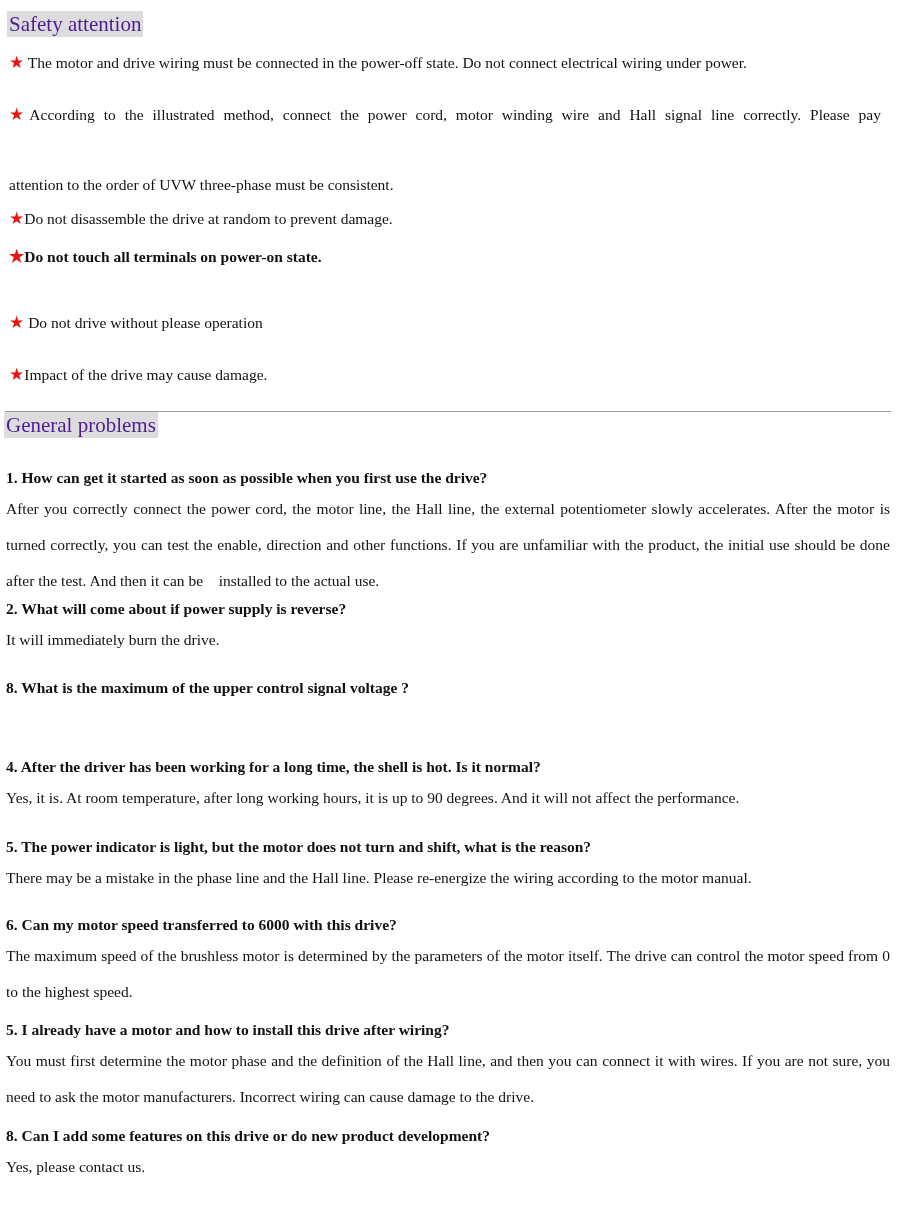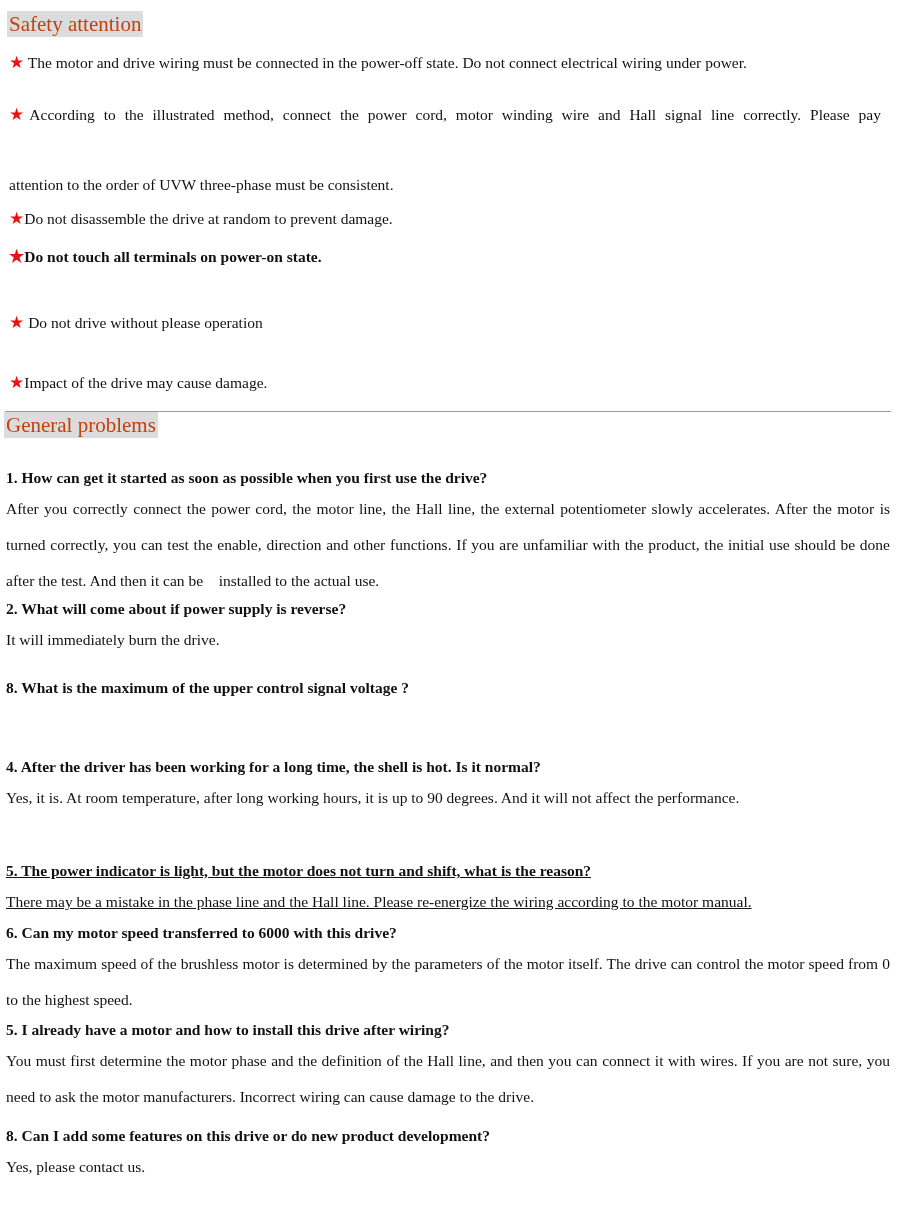--- a/index.html
+++ b/index.html
@@ -15,21 +15,21 @@
       color: #111111;
       overflow: hidden;
     }
     .section-title {
       position: absolute;
       display: inline-block;
       background: #dcdcdc;
       font-size: 21px;
       line-height: 26px;
       padding: 0 2px 0 2px;
-      color: #c2410c;
+      color: #4c1d95;
     }
     .bullet {
       position: absolute;
       left: 9px;
       font-size: 15.5px;
       line-height: 20px;
       white-space: nowrap;
     }
     .bullet.justify {
       white-space: normal;
@@ -92,21 +92,21 @@
 </div>
 
 <div class="bullet" style="top:247px;font-weight:bold;">
   <span class="star">★</span><span>Do not touch all terminals on power-on state.</span>
 </div>
 
 <div class="bullet" style="top:313px;">
   <span class="star">★</span><span> Do not drive without please operation</span>
 </div>
 
-<div class="bullet" style="top:365px;margin-top:8px;">
+<div class="bullet" style="top:365px;">
   <span class="star">★</span><span>Impact of the drive may cause damage.</span>
 </div>
 
 <div class="divider"></div>
 
 <div class="section-title" style="left:4px; top:412px;">General problems</div>
 
 <div class="faq" style="top:465px;">
   <div class="q">1. How can get it started as soon as possible when you first use the drive?</div>
   <div class="a" style="white-space:pre-wrap;">After you correctly connect the power cord, the motor line, the Hall line, the external potentiometer slowly accelerates. After the motor is turned correctly, you can test the enable, direction and other functions. If you are unfamiliar with the product, the initial use should be done after the test. And then it can be    installed to the actual use.</div>
@@ -119,26 +119,26 @@
 
 <div class="faq" style="top:675px;">
   <div class="q">8. What is the maximum of the upper control signal voltage ?</div>
 </div>
 
 <div class="faq" style="top:754px;">
   <div class="q">4. After the driver has been working for a long time, the shell is hot. Is it normal?</div>
   <div class="a">Yes, it is. At room temperature, after long working hours, it is up to 90 degrees. And it will not affect the performance.</div>
 </div>
 
-<div class="faq" style="top:858px;text-decoration:underline;">
+<div class="faq" style="top:834px;">
   <div class="q">5. The power indicator is light, but the motor does not turn and shift, what is the reason?</div>
   <div class="a">There may be a mistake in the phase line and the Hall line. Please re-energize the wiring according to the motor manual.</div>
 </div>
 
-<div class="faq" style="top:912px;margin-top:8px;">
+<div class="faq" style="top:912px;">
   <div class="q">6. Can my motor speed transferred to 6000 with this drive?</div>
   <div class="a">The maximum speed of the brushless motor is determined by the parameters of the motor itself. The drive can control the motor speed from 0 to the highest speed.</div>
 </div>
 
 <div class="faq" style="top:1017px;">
   <div class="q">5. I already have a motor and how to install this drive after wiring?</div>
   <div class="a">You must first determine the motor phase and the definition of the Hall line, and then you can connect it with wires. If you are not sure, you need to ask the motor manufacturers. Incorrect wiring can cause damage to the drive.</div>
 </div>
 
 <div class="faq" style="top:1123px;">

